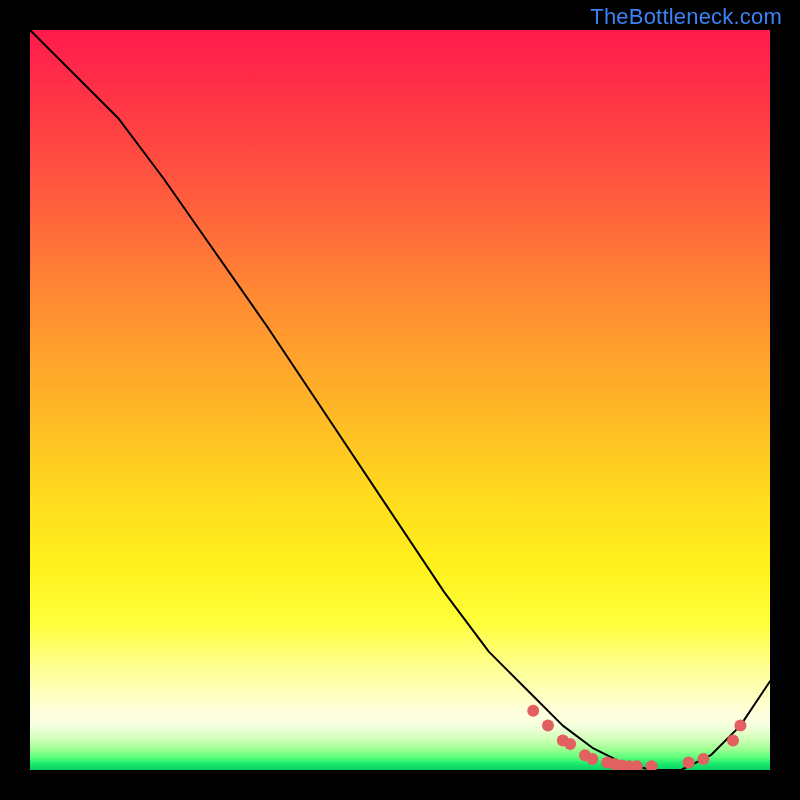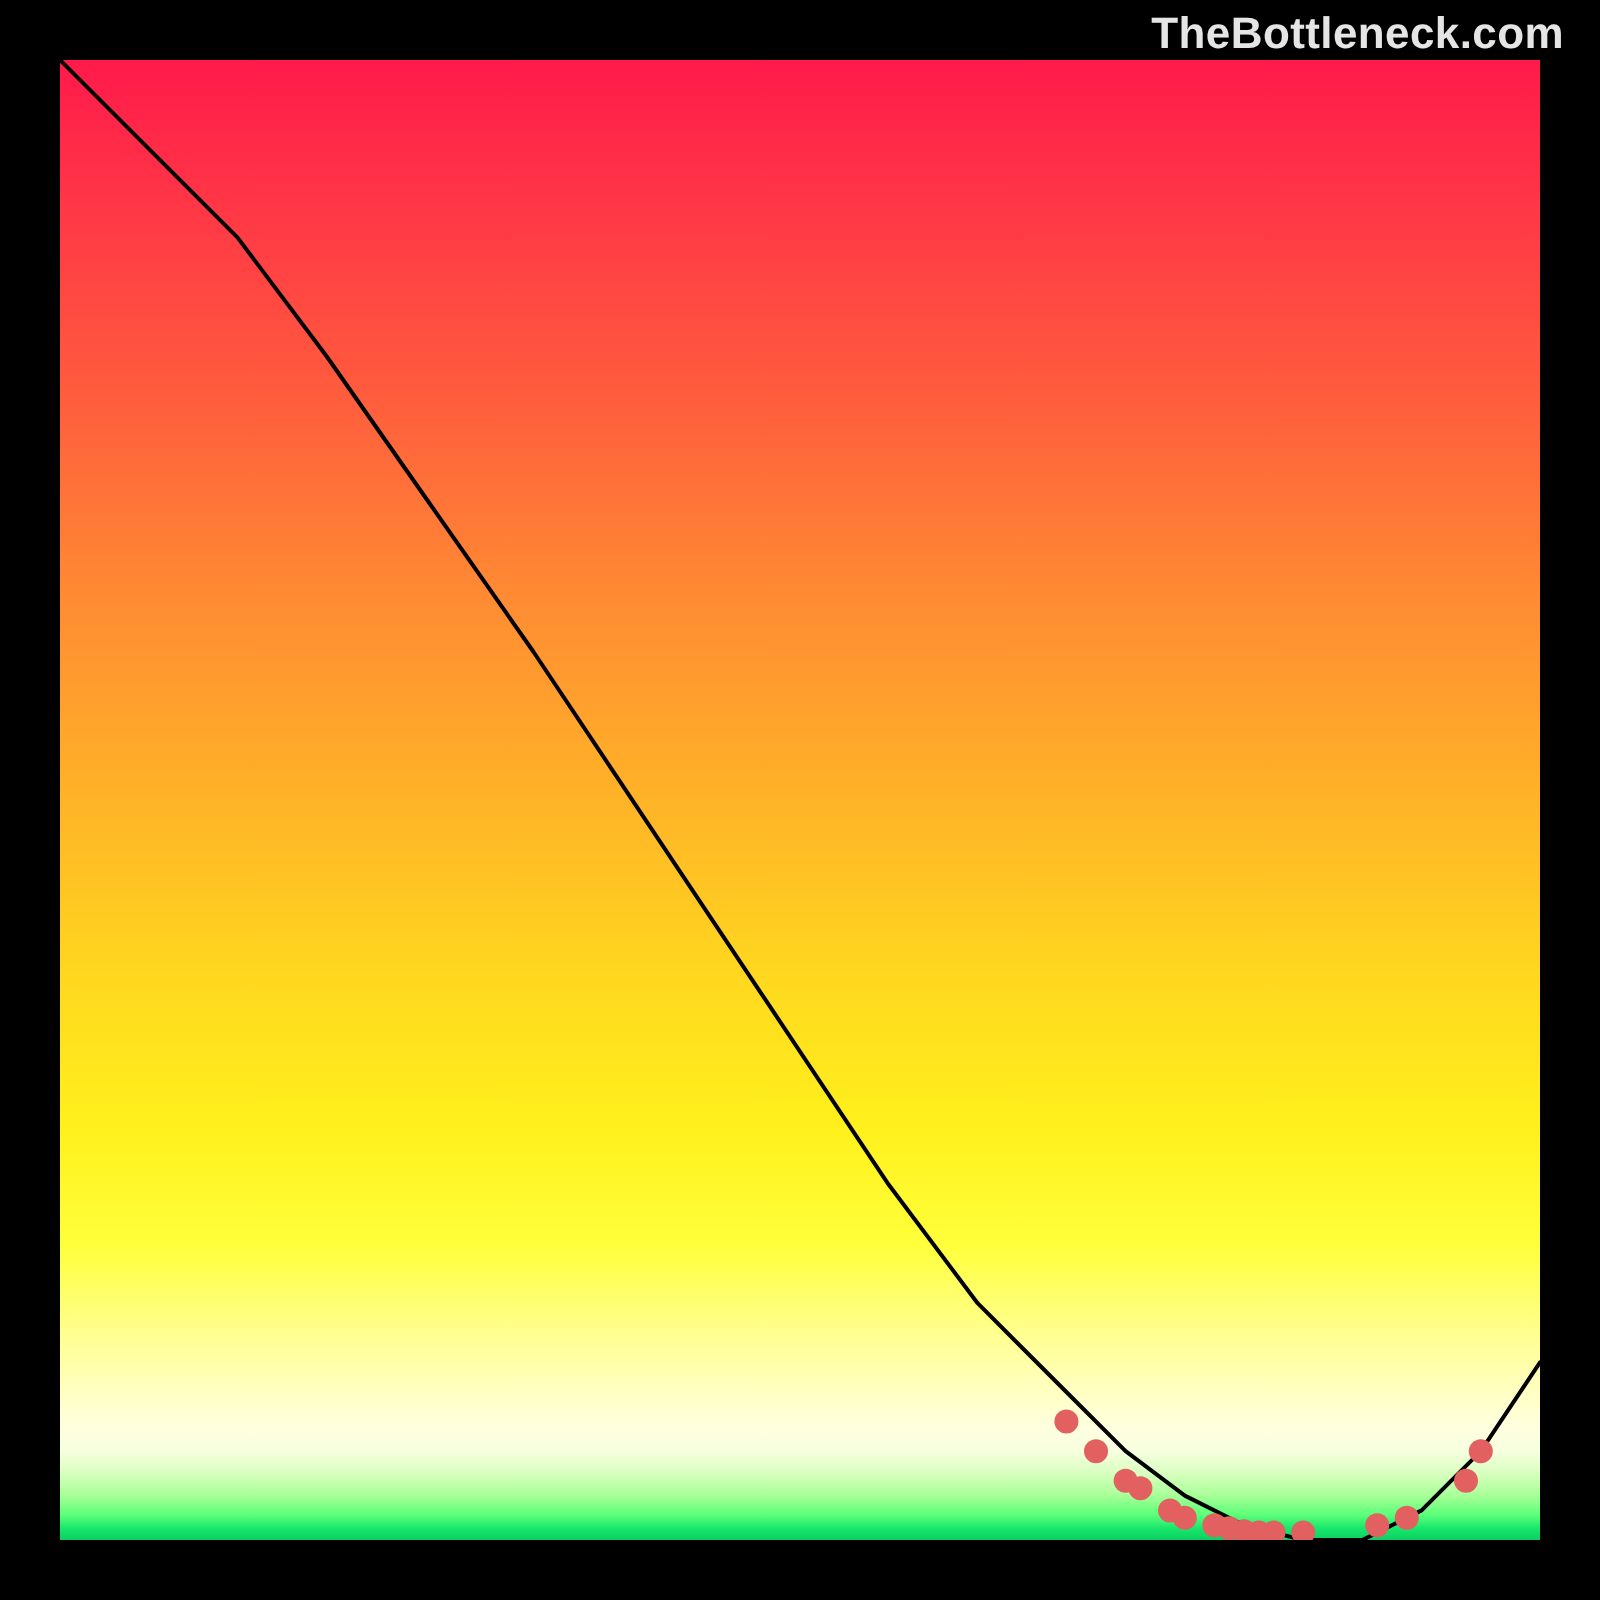--- a/index.html
+++ b/index.html
@@ -14,23 +14,23 @@
   .wrap {
     position: relative;
     width: 800px;
     height: 800px;
     background: #000;
   }
   .watermark {
     position: absolute;
     top: 4px;
     right: 18px;
-    color: #e5e5e5;
+    color: #3b82f6;
     font-size: 22px;
-    font-weight: 700;
+    font-weight: 400;
     letter-spacing: 0.2px;
     z-index: 5;
   }
   .plot-outer {
     position: absolute;
     left: 30px;
     top: 30px;
     width: 740px;
     height: 740px;
     background: #000;

